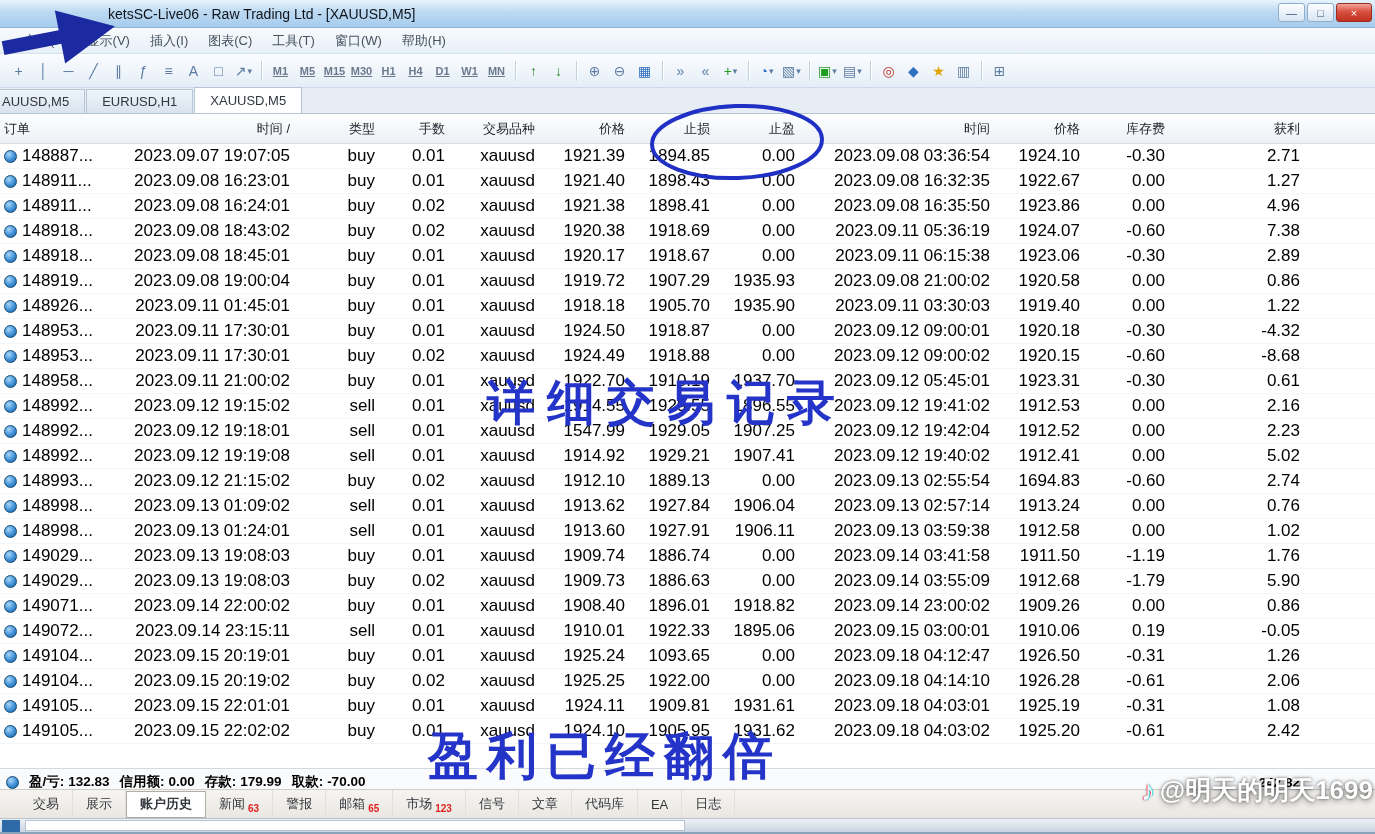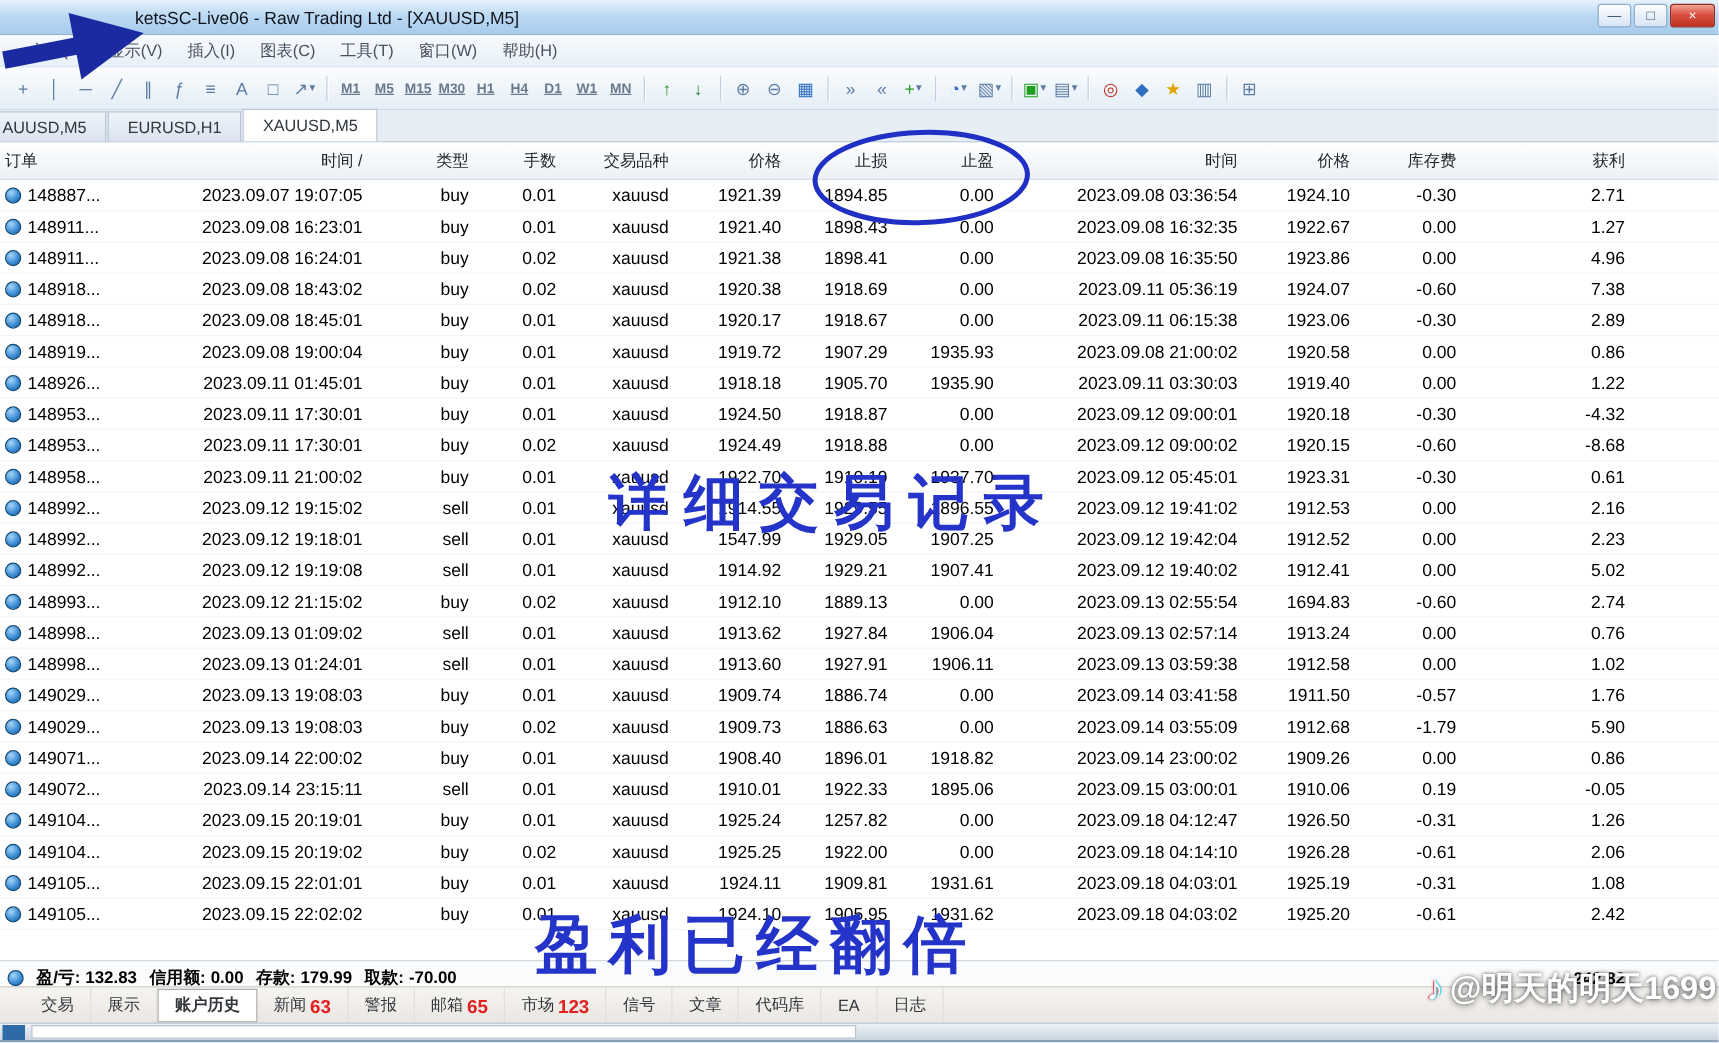--- a/index.html
+++ b/index.html
@@ -36,21 +36,21 @@
   
   .chart-tabs { height:26px; background:#e6edf5; border-bottom:1px solid #b7c5d4; display:flex; align-items:flex-end; }
   .chart-tab { height:24px; padding:0 15px; display:flex; align-items:center; font-size:13px; color:#30363d;
     border:1px solid #b7c5d4; border-bottom:none; background:linear-gradient(#eff4fa,#d9e3ef); margin-right:1px; }
   .chart-tab.clipped { margin-left:-14px; }
   .chart-tab.active { background:#fff; height:26px; position:relative; z-index:2; }
 
   
   .thead { display:flex; height:30px; align-items:center; background:linear-gradient(#fdfefe,#edf1f6);
     border-bottom:1px solid #d7dde5; font-size:13px; color:#1d232b; }
-  .row { display:flex; height:25px; align-items:center; font-size:14px; color:#000;
+  .row { display:flex; height:25px; align-items:center; font-size:17px; color:#000;
     border-bottom:1px solid #f4f5f7; }
   .cell { overflow:hidden; white-space:nowrap; }
   .cR { text-align:right; }
   .c0 { width:95px; display:flex; align-items:center; padding-left:4px; gap:5px; }
   .c1 { width:195px; } .c2 { width:85px; } .c3 { width:70px; } .c4 { width:90px; }
   .c5 { width:90px; } .c6 { width:85px; } .c7 { width:85px; } .c8 { width:195px; }
   .c9 { width:90px; } .c10 { width:85px; } .c11 { width:135px; }
   .fill { flex:1; }
   .coin { width:13px; height:13px; border-radius:50%; flex:none;
     background:radial-gradient(circle at 35% 30%, #a6d6f8, #3f8fd6 55%, #155a92);
@@ -63,21 +63,21 @@
   .summary .pair .lab { margin-right:4px; }
   .summary .coin { margin-left:2px; }
   .summary .total { margin-left:auto; margin-right:75px; }
 
   
   .bottom-tabs { position:absolute; left:0; right:0; top:789px; height:29px;
     background:linear-gradient(#f6f4f1,#eae7e2); border-top:1px solid #cfccc6;
     display:flex; align-items:center; padding-left:20px; font-size:13px; color:#33373c; }
   .btab { padding:0 13px; height:100%; display:flex; align-items:center; border-right:1px solid #e2dfda; }
   .btab.active { background:#fff; border:1px solid #b0ada7; height:27px; font-weight:bold; }
-  .badge { color:#e01f1f; font-size:15px; margin-left:3px; align-self:flex-end; margin-bottom:4px; font-weight:bold; }
+  .badge { color:#e01f1f; font-size:10px; margin-left:3px; align-self:flex-end; margin-bottom:4px; font-weight:bold; }
 
   
   .bottom-strip { position:absolute; left:0; top:818px; right:0; height:16px;
     background:linear-gradient(#eef2f7,#c9d5e2); border-top:1px solid #b7c2d0;
     border-bottom:2px solid #8ba2bc; display:flex; align-items:center; }
   .strip-square { width:18px; height:12px; background:#2f6aa8; margin:0 5px 0 2px; }
   .strip-field { width:660px; height:11px; background:#fff; border:1px solid #b7c2d0; }
 
   
   .anno-layer { position:absolute; inset:0; pointer-events:none; z-index:50; }
@@ -545,21 +545,21 @@
         </div>
         <div class="cell c1 cR">2023.09.13 19:08:03</div>
         <div class="cell c2 cR">buy</div>
         <div class="cell c3 cR">0.01</div>
         <div class="cell c4 cR">xauusd</div>
         <div class="cell c5 cR">1909.74</div>
         <div class="cell c6 cR">1886.74</div>
         <div class="cell c7 cR">0.00</div>
         <div class="cell c8 cR">2023.09.14 03:41:58</div>
         <div class="cell c9 cR">1911.50</div>
-        <div class="cell c10 cR">-0.57</div>
+        <div class="cell c10 cR">-1.19</div>
         <div class="cell c11 cR">1.76</div>
         <div class="fill"></div>
       </div>
       <div class="row">
         <div class="cell c0">
           <span class="coin"></span>
           <span>149029...</span>
         </div>
         <div class="cell c1 cR">2023.09.13 19:08:03</div>
         <div class="cell c2 cR">buy</div>
@@ -613,21 +613,21 @@
       <div class="row">
         <div class="cell c0">
           <span class="coin"></span>
           <span>149104...</span>
         </div>
         <div class="cell c1 cR">2023.09.15 20:19:01</div>
         <div class="cell c2 cR">buy</div>
         <div class="cell c3 cR">0.01</div>
         <div class="cell c4 cR">xauusd</div>
         <div class="cell c5 cR">1925.24</div>
-        <div class="cell c6 cR">1257.82</div>
+        <div class="cell c6 cR">1093.65</div>
         <div class="cell c7 cR">0.00</div>
         <div class="cell c8 cR">2023.09.18 04:12:47</div>
         <div class="cell c9 cR">1926.50</div>
         <div class="cell c10 cR">-0.31</div>
         <div class="cell c11 cR">1.26</div>
         <div class="fill"></div>
       </div>
       <div class="row">
         <div class="cell c0">
           <span class="coin"></span>

